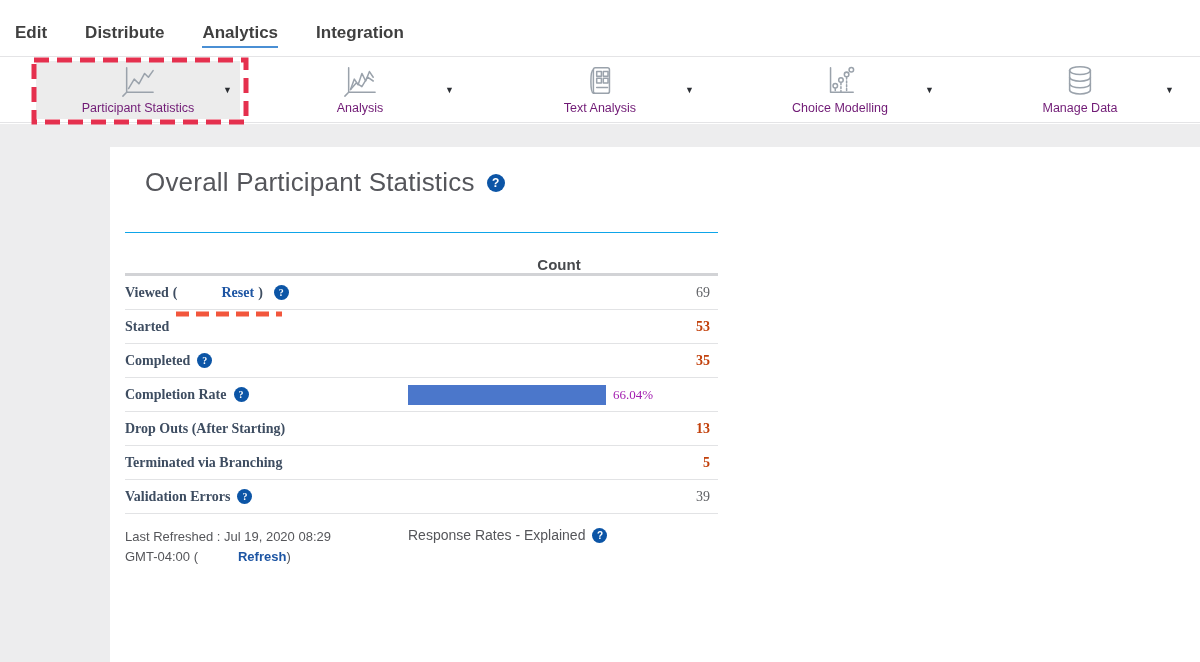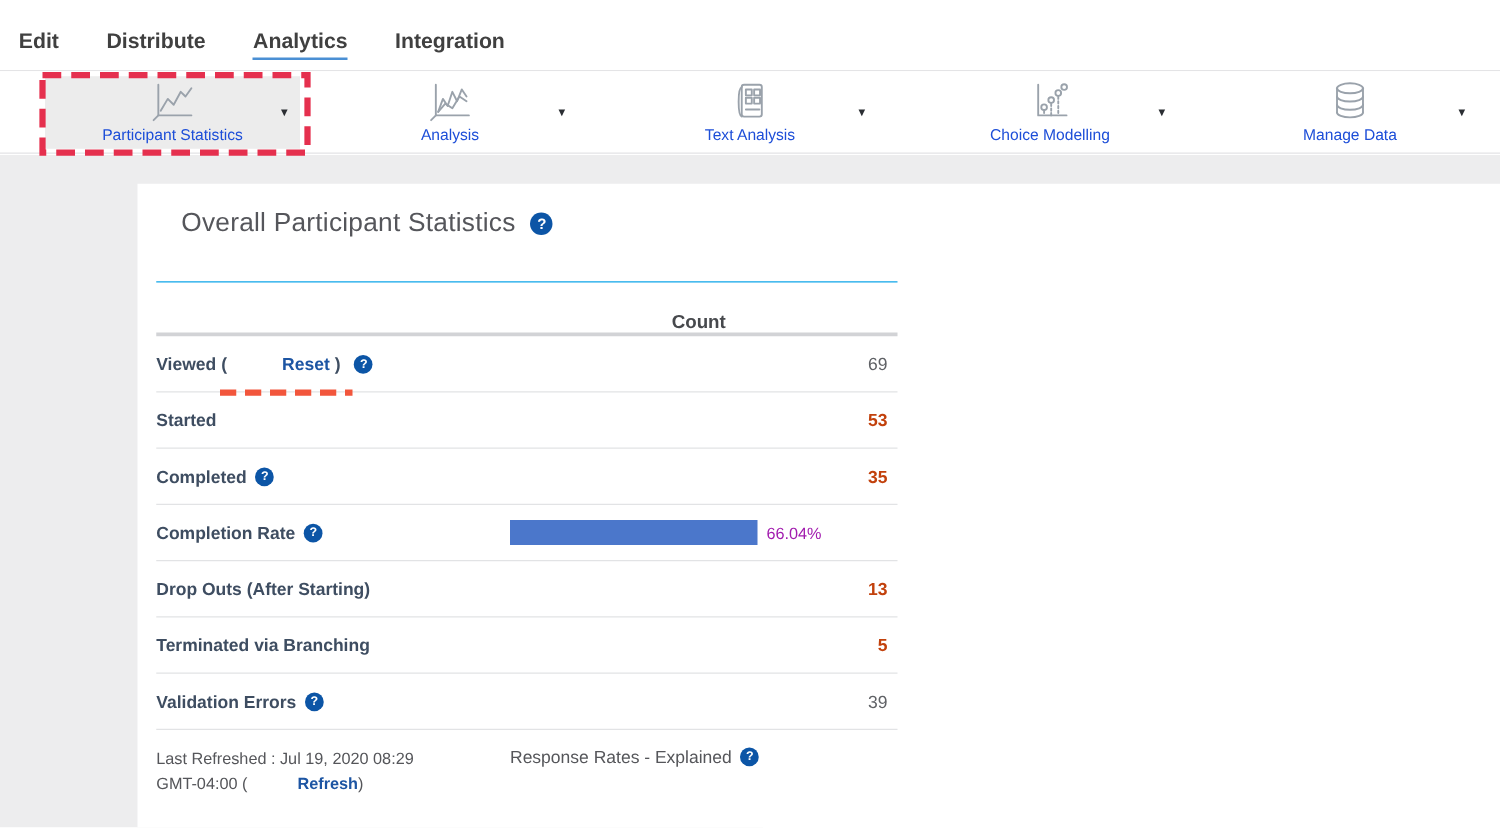--- a/index.html
+++ b/index.html
@@ -16,45 +16,45 @@
   
   .toolbar { height:66px; background:#fff; border-bottom:1px solid #e4e4e6; display:flex; }
   .tool-slot { width:240px; display:flex; align-items:center; justify-content:center; }
   .tool-slot.first { justify-content:flex-end; }
   .tool-btn { position:relative; width:204px; height:58px; background:transparent; border:none;
               display:flex; flex-direction:column; align-items:center; justify-content:center;
               gap:3px; cursor:pointer; }
   .tool-btn.selected { background:#ececec; }
   .tool-btn .t-icon { width:42px; height:34px; display:flex; align-items:center; justify-content:center; }
   .tool-btn .t-icon svg { stroke:#9aa2ab; fill:none; stroke-width:1.6; stroke-linecap:round; stroke-linejoin:round; }
-  .tool-label { font-size:12.5px; color:#1d4ed8; white-space:nowrap; }
+  .tool-label { font-size:12.5px; color:#701a75; white-space:nowrap; }
   .caret { position:absolute; right:8px; top:50%; transform:translateY(-50%);
            font-size:9px; color:#2b2e33; line-height:1; }
 
   
   .content-bg { position:absolute; top:124px; left:0; right:0; bottom:0; background:#ededee; }
   .card { position:absolute; top:23px; left:110px; right:0; bottom:0; background:#fff; }
 
   .title-row { display:flex; align-items:center; gap:12px; margin:20px 0 0 35px; }
-  .page-title { font-size:21px; font-weight:400; color:#55565b; letter-spacing:.2px; }
+  .page-title { font-size:26px; font-weight:400; color:#55565b; letter-spacing:.2px; }
 
   .help-icon { display:inline-flex; align-items:center; justify-content:center;
                background:#0c55a6; color:#fff; border-radius:50%;
                font-weight:700; cursor:pointer; flex:0 0 auto; }
   .help-lg { width:18px; height:18px; font-size:12px; }
   .help-sm { width:15px; height:15px; font-size:10px; margin-left:7px; }
 
   
   .stats-table { width:593px; margin:34px 0 0 15px; }
   .t-header { height:44px; border-top:1px solid #0ea5e9; border-bottom:3px solid #d2d3d6;
               display:flex; align-items:flex-end; }
   .t-header .count-head { margin-left:283px; width:302px; text-align:center;
                           font-size:15px; font-weight:700; color:#47494d; }
-  .t-row { height:45px; border-bottom:1px solid #e2e3e5; display:flex; align-items:center;
-           position:relative; }
+  .t-row { height:34px; border-bottom:1px solid #e2e3e5; display:flex; align-items:center;
+           position:relative;font-family:Liberation Serif, serif; }
   .row-label { font-size:14px; font-weight:700; color:#3e4d61; display:flex; align-items:center; }
   .row-label .paren { margin:0 4px; }
   .link { color:#1d55a3; font-weight:700; text-decoration:none; cursor:pointer;padding-left:40px; }
   .row-value { margin-left:auto; padding-right:8px; font-size:14px; }
   .val-blue { color:#c2410c; font-weight:700;text-align:center; }
   .val-gray { color:#5f6165; font-weight:400; }
 
   .bar-area { position:absolute; left:283px; top:50%; transform:translateY(-50%);
               width:300px; display:flex; align-items:center; }
   .bar-fill { height:20px; background:#4b77cb; }

